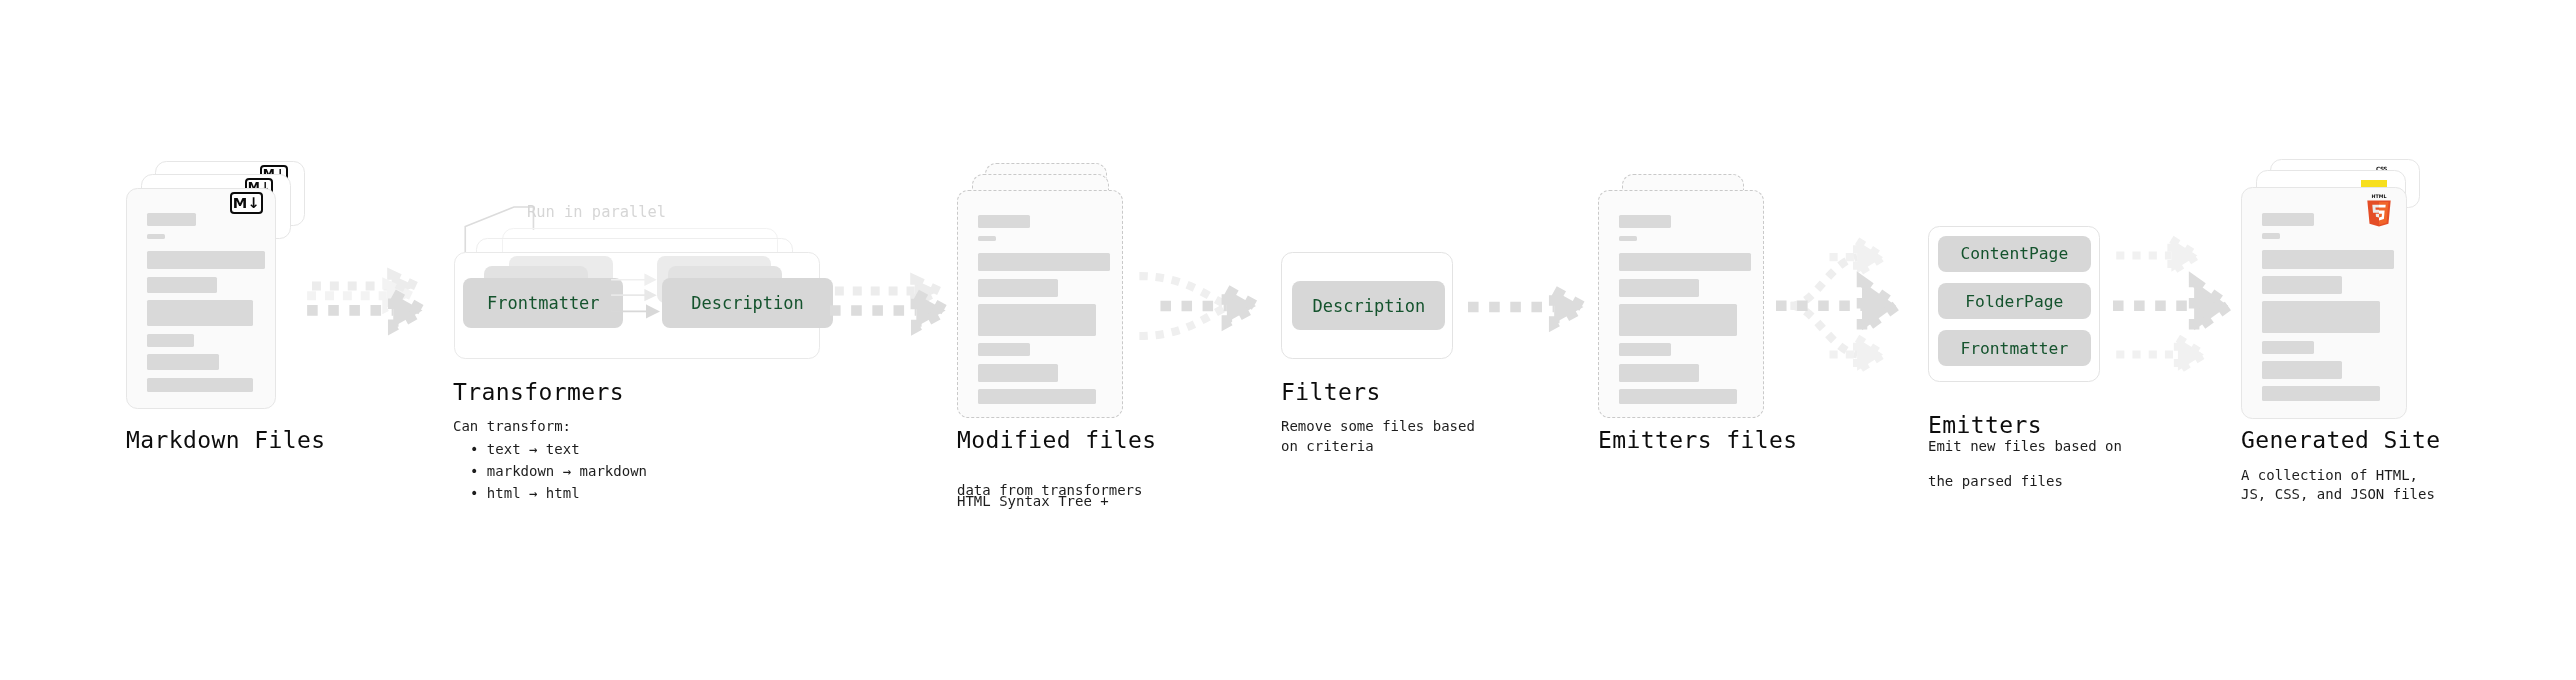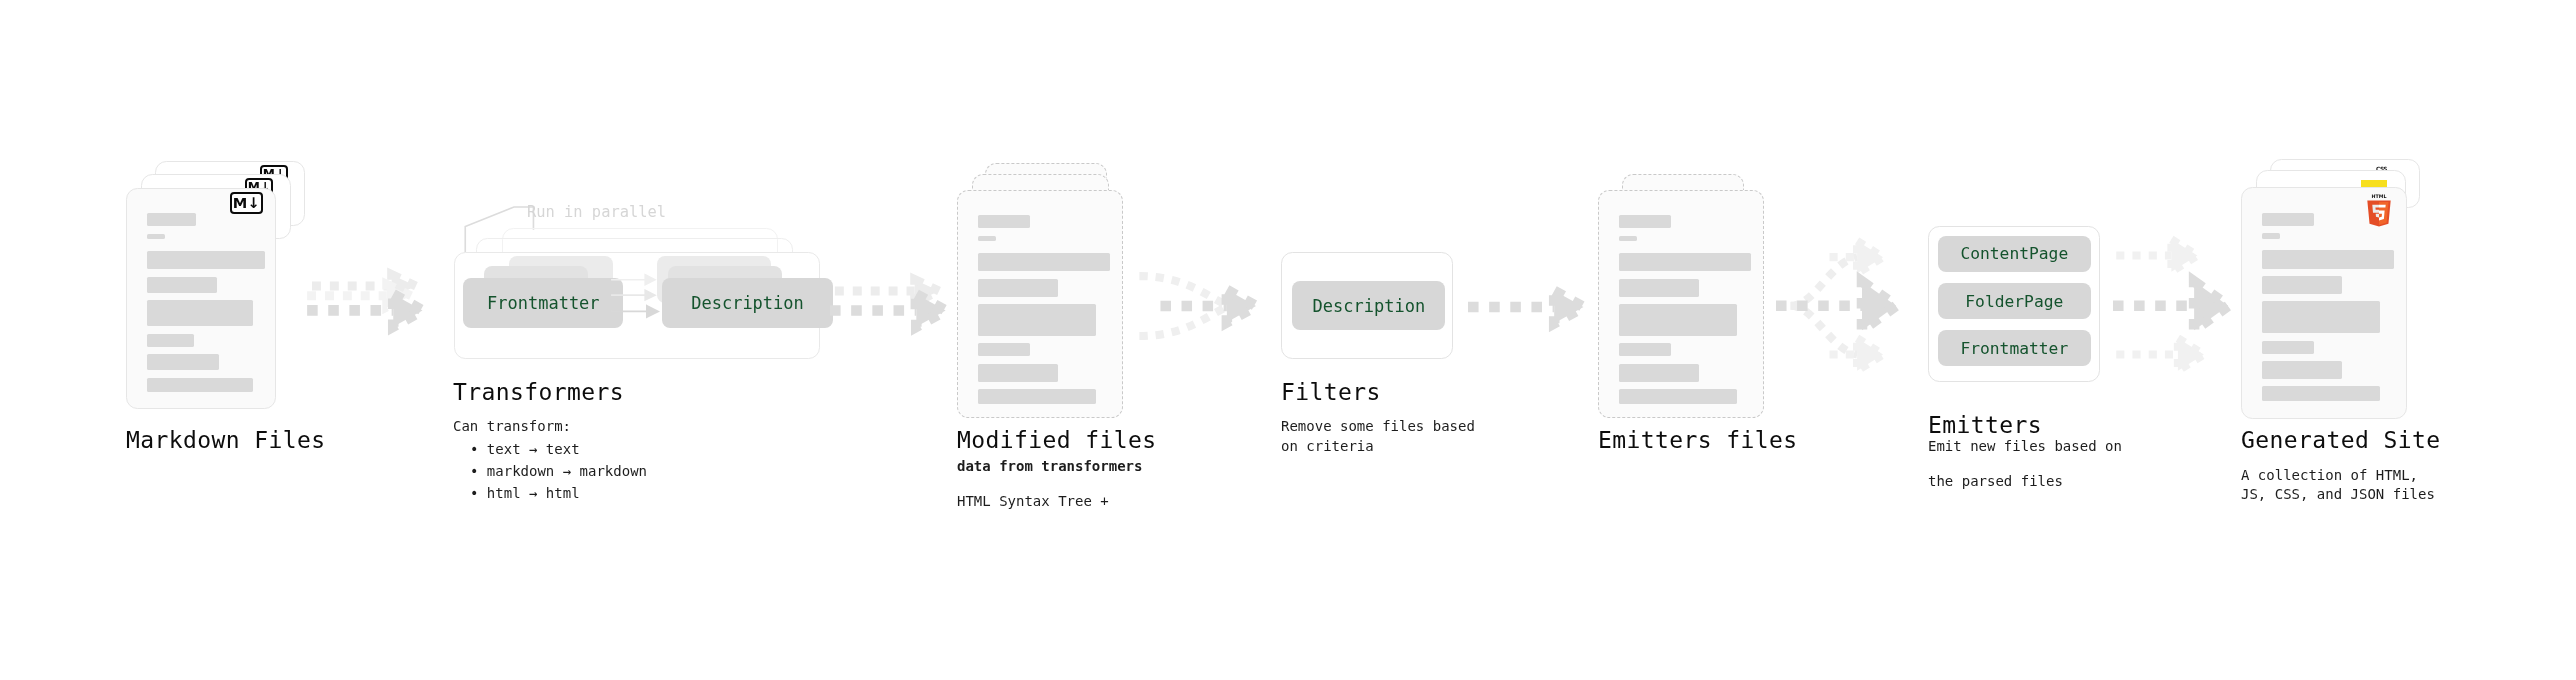--- a/index.html
+++ b/index.html
@@ -203,21 +203,21 @@
           <div class="bar" style="width:118px; height:32px;"></div>
           <div class="bar" style="width:52px; height:13px;"></div>
           <div class="bar" style="width:80px; height:18px;"></div>
           <div class="bar" style="width:118px; height:14.6px;"></div>
         </div>
       </div>
     </div>
   </div>
   <div class="title" style="left:957px; top:427px;">Modified files</div>
   <div class="sub" style="left:957px; top:465px;margin-top:26px;">HTML Syntax Tree +</div>
-  <div class="sub" style="left:957px; top:456px;font-weight:bold;">data from transformers</div>
+  <div class="sub" style="left:957px; top:480px;">data from transformers</div>
 
   <svg class="node" style="left:1136px; top:268px;" width="138" height="81" viewBox="0 0 170 100">
     <g fill="none" stroke="#efefef" stroke-width="10" stroke-dasharray="10 10">
       <path d="M4 10 C 60 10, 86 34, 112 46"></path>
       <path d="M4 84 C 60 84, 86 60, 112 48"></path>
     </g>
     <g stroke="#dcdcdc" stroke-width="13" stroke-dasharray="13 13" fill="#dcdcdc">
       <line x1="30" y1="47" x2="112" y2="47"></line>
         <polygon points="112,27 148,47 112,67"></polygon>
     </g>

